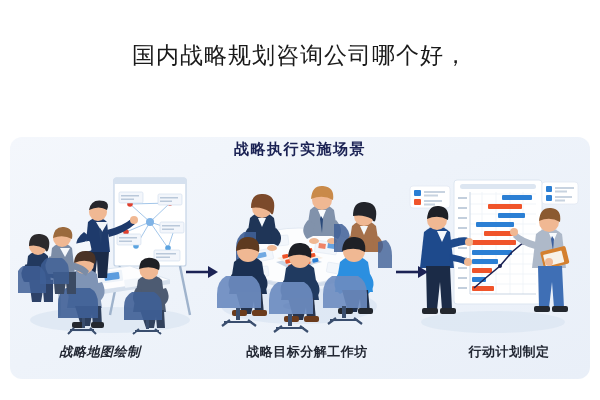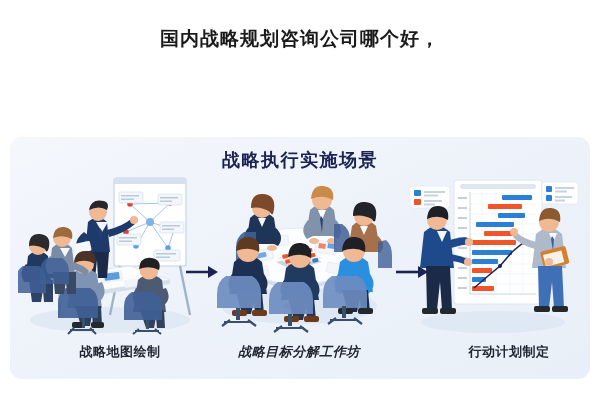--- a/index.html
+++ b/index.html
@@ -10,50 +10,51 @@
     position:relative;
   }
   .page{position:absolute;inset:0;}
 
   
   .title-block{
     position:absolute;left:0;top:22px;width:600px;
     text-align:center;
   }
   .title-line{
-    font-size:19px;font-weight:bold;color:#1a1a1a;
+    font-size:23px;font-weight:normal;color:#1a1a1a;
     letter-spacing:1px;line-height:34px;
     white-space:nowrap;
+    margin-top:16px;
   }
 
   
   .panel{
     position:absolute;left:10px;top:137px;width:580px;height:242px;
     border-radius:12px;
     background:linear-gradient(155deg,#f4f7fc 0%,#eef3fa 45%,#e9eff8 100%);
     overflow:hidden;
   }
   .panel-header{
-    position:absolute;left:0;top:11px;width:580px;text-align:center;
-    font-size:18px;font-weight:bold;color:#1b2254;letter-spacing:1.5px;
+    position:absolute;left:0;top:3px;width:580px;text-align:center;
+    font-size:15px;font-weight:bold;color:#1b2254;letter-spacing:1.5px;
   }
 
   
   .scene{position:absolute;top:33px;height:170px;}
   .scene-1{left:8px;width:180px;}
   .scene-2{left:196px;width:186px;}
   .scene-3{left:392px;width:182px;}
 
   .caption{
     position:absolute;top:206px;text-align:center;
     font-size:13px;font-weight:bold;color:#222733;letter-spacing:.5px;
     white-space:nowrap;
   }
-  .cap-1{left:20px;width:180px;}
-  .cap-2{left:196px;width:186px;font-style:italic;}
+  .cap-1{left:0;width:180px;font-style:italic;}
+  .cap-2{left:204px;width:186px;}
   .cap-3{left:408px;width:182px;}
 
   
   .arrow{
     position:absolute;top:126px;width:34px;height:18px;
   }
   .arrow-1{left:176px;}
   .arrow-2{left:386px;}
 
   svg{display:block;}

